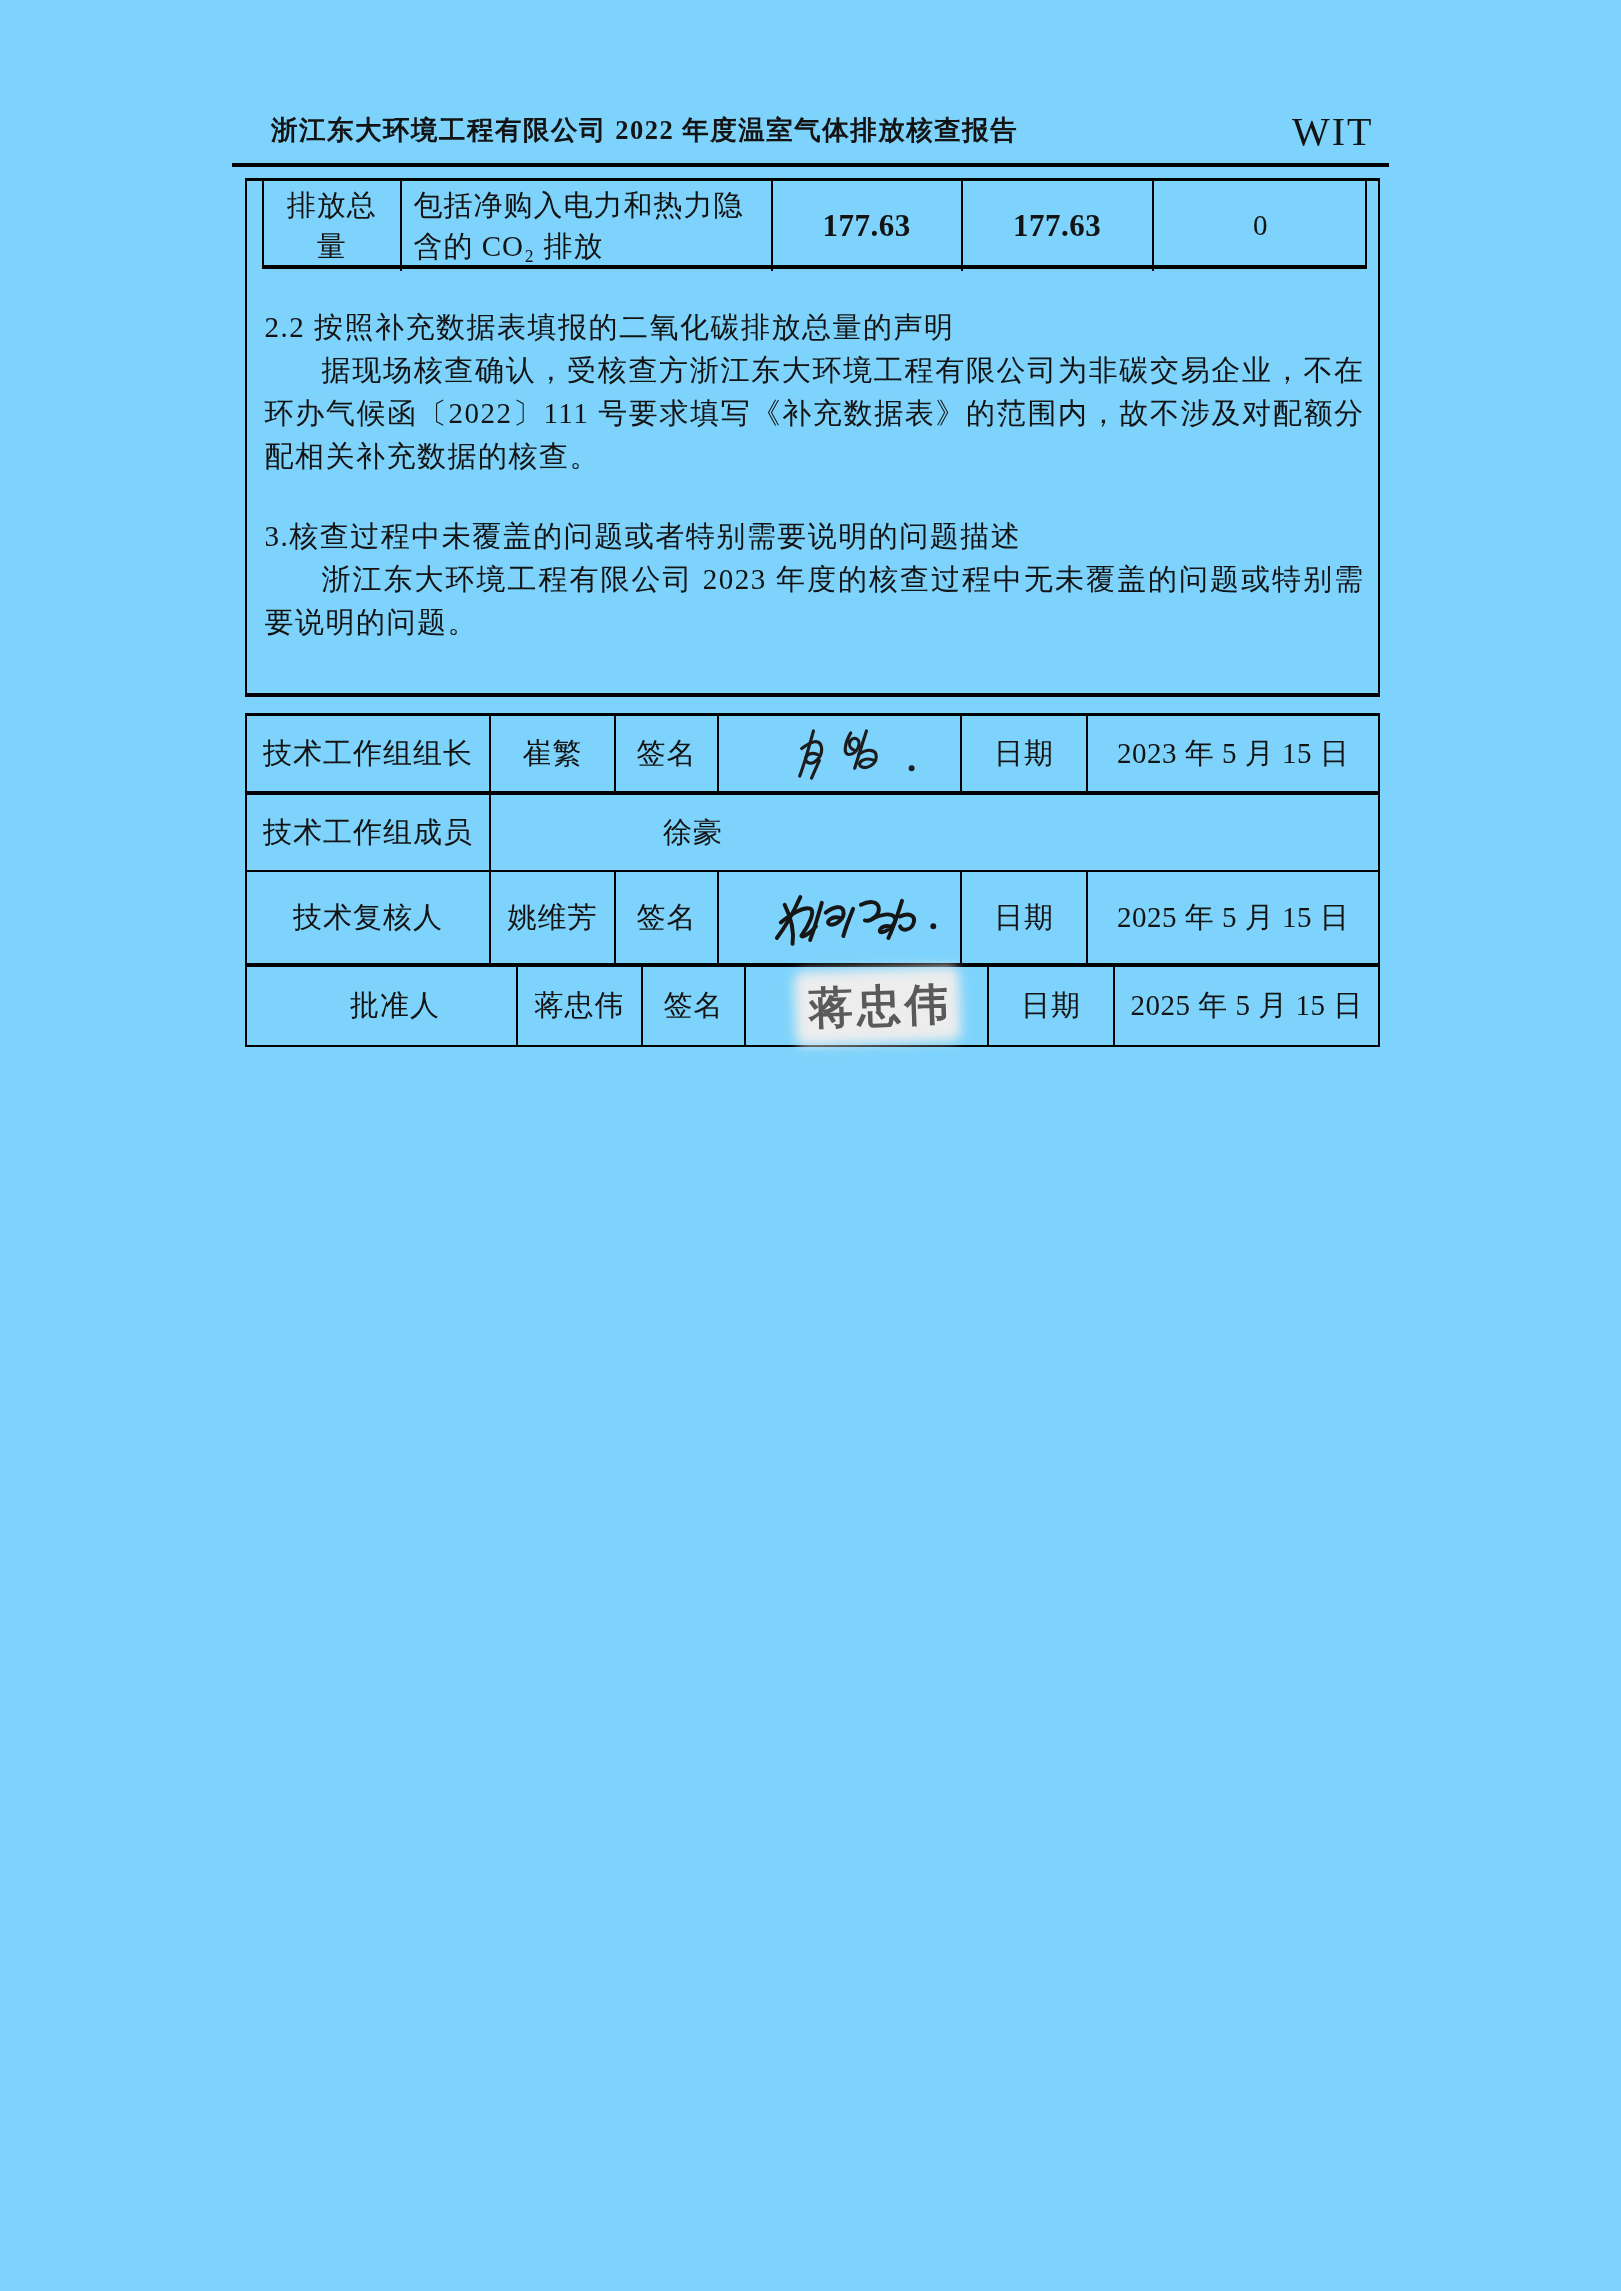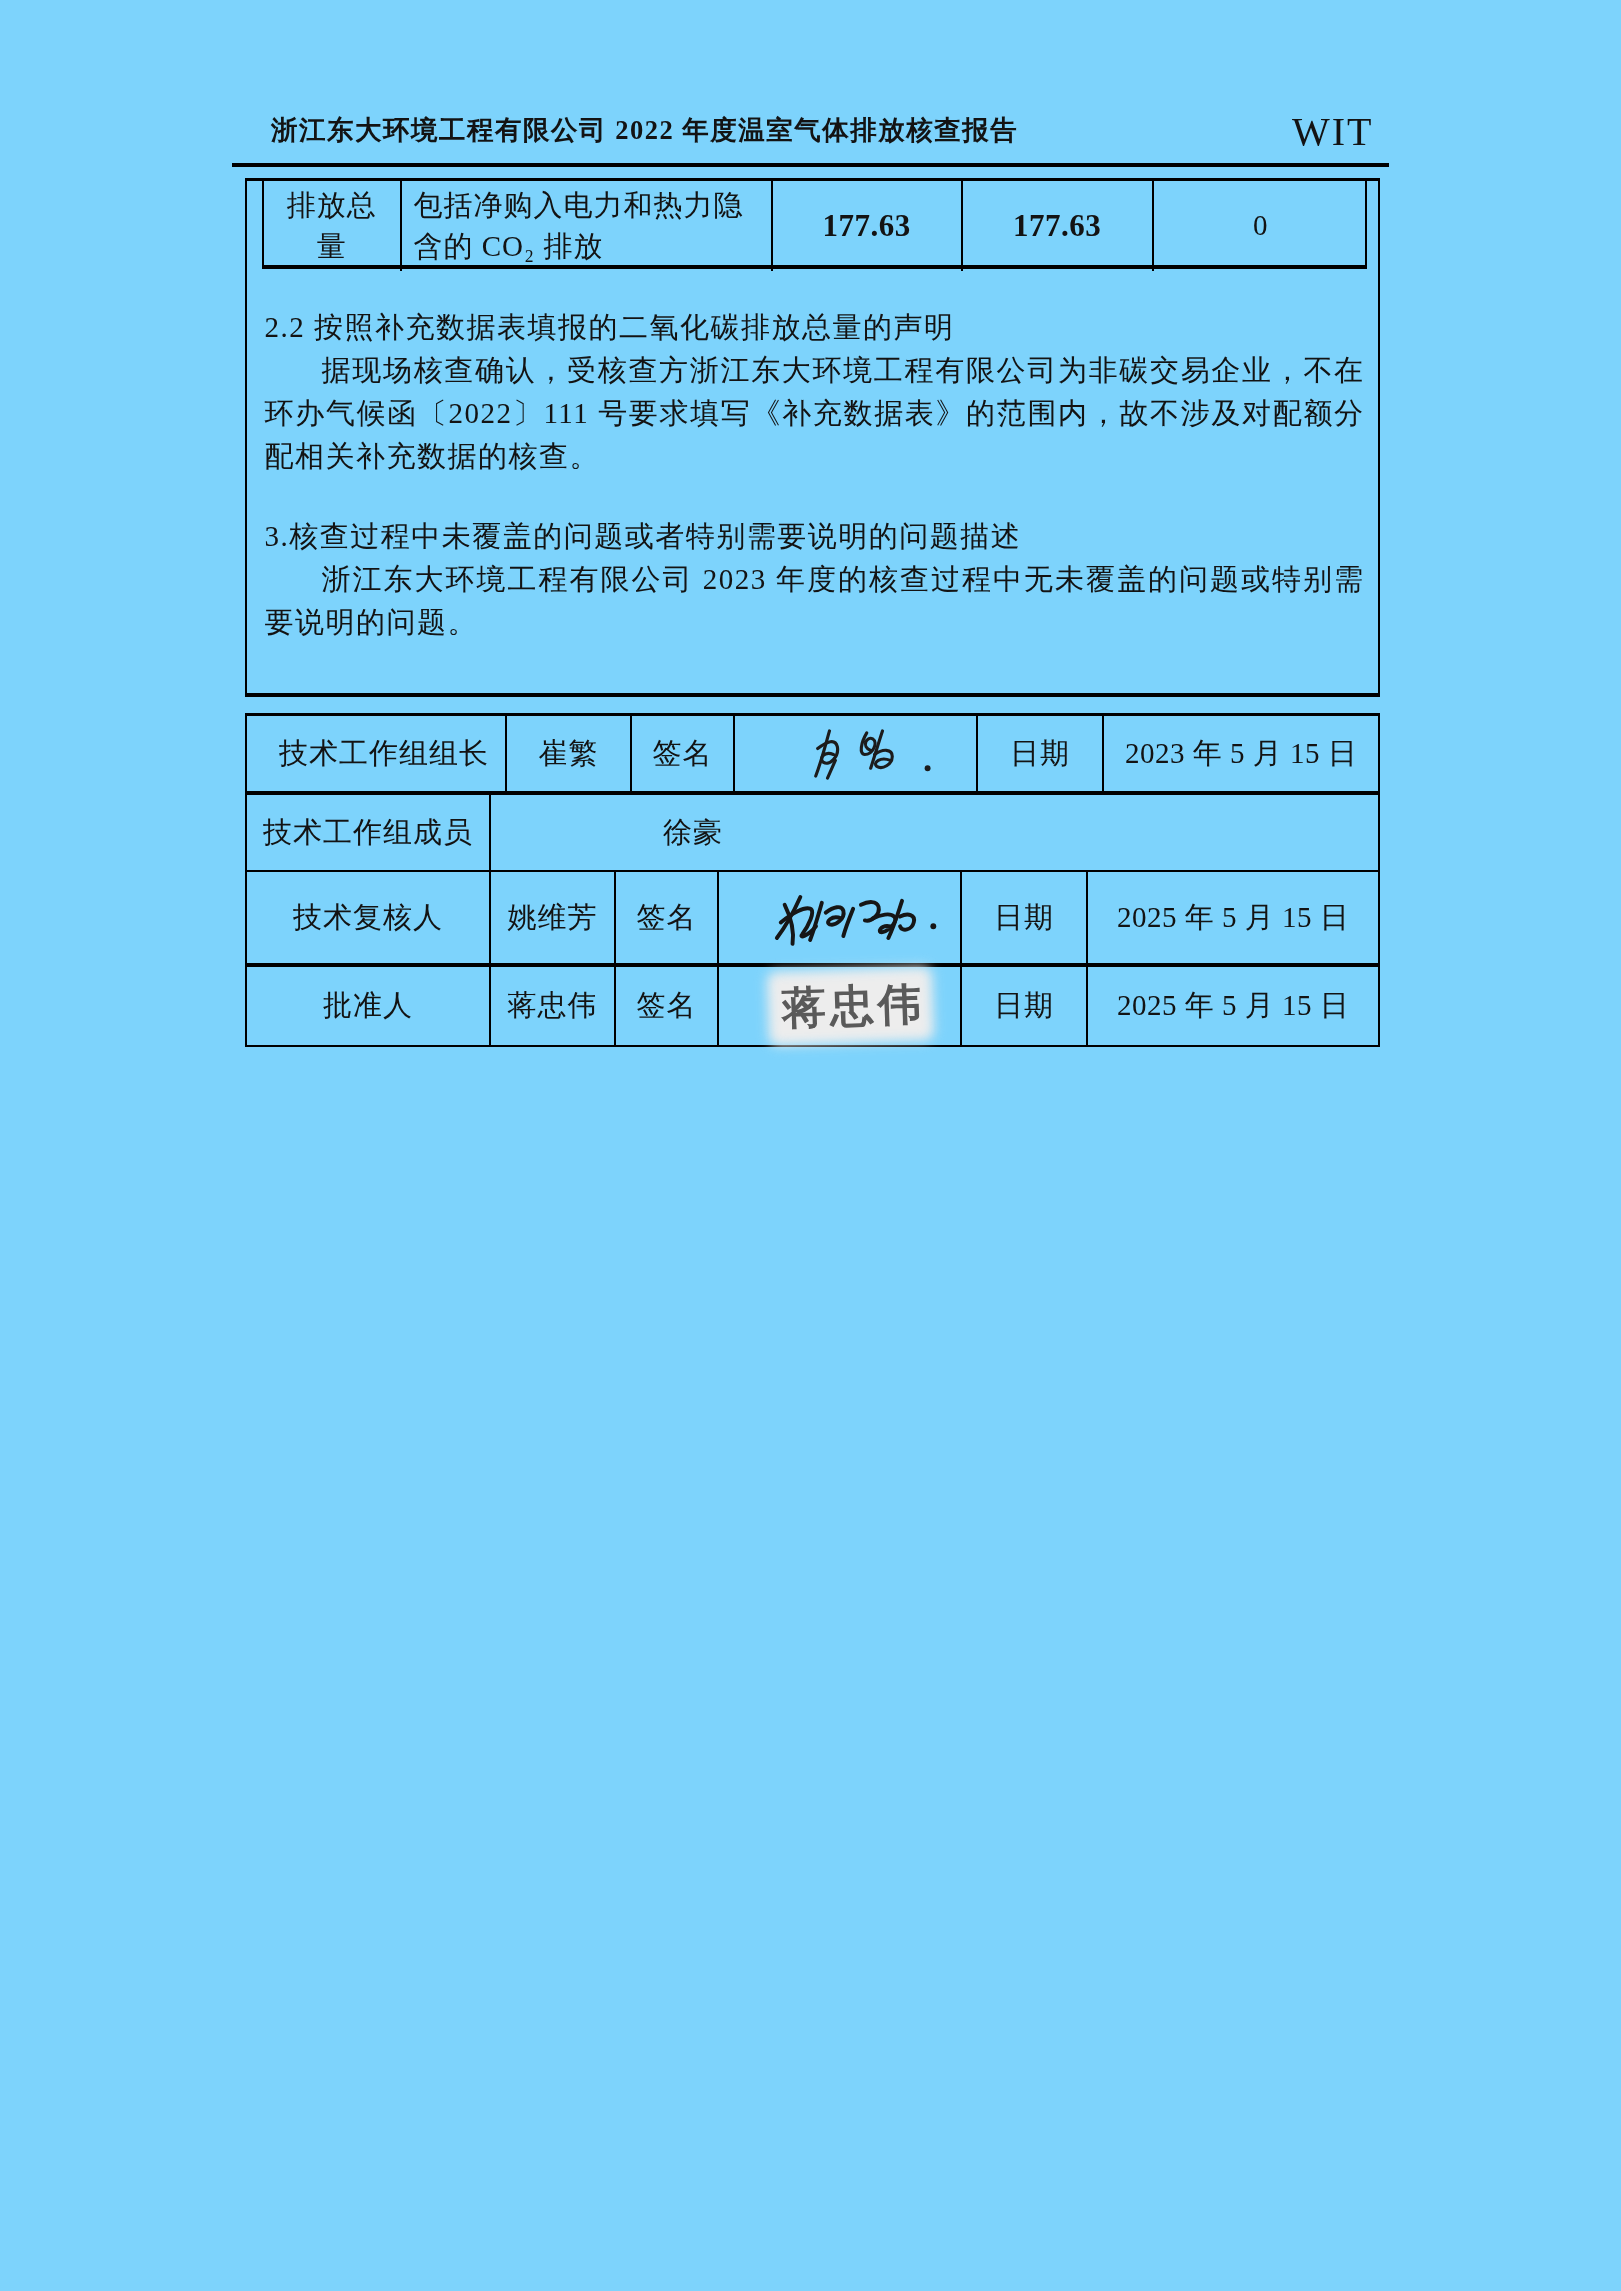--- a/index.html
+++ b/index.html
@@ -38,24 +38,24 @@
   .sec-heading { text-align:left; }
   .sec-body { text-align:justify; text-indent:57px; }
   .gap-top { margin-top:37px; }
 
   
   .sign-table { position:absolute; left:245px; top:713px; width:1135px;
                 border-left:2.9px solid #000; border-right:2.9px solid #000;
                 border-top:3.9px solid #000; border-bottom:2.9px solid #000; }
   .srow { display:grid; grid-template-columns:244px 125px 103px 243px 126px 1fr; }
   .srow-merged { display:grid; grid-template-columns:244px 1fr;gap:25px; }
-  .r1 { height:79px; border-bottom:4.9px solid #000;padding-left:16px; }
+  .r1 { height:79px; border-bottom:4.9px solid #000; }
   .r2 { height:77px; border-bottom:2.9px solid #000; }
   .r3 { height:95px; border-bottom:4.9px solid #000; }
-  .r4 { height:78px; }
+  .r4 { height:78px;padding-left:27px; }
   .tc { border-right:2.9px solid #000; display:flex; align-items:center; justify-content:center;
         font-size:29px; letter-spacing:1px; position:relative; }
   .tc:last-child { border-right:none; }
   .tc-member { justify-content:flex-start; padding-left:147px; }
   .date-cell { letter-spacing:0.5px; }
 
   
   .sig-svg { display:block; }
   .sig-gray-wrap { position:relative; transform:rotate(-2deg); }
   .sig-smudge { position:absolute; left:-13.7px; top:-7.8px; width:165px; height:74px;

